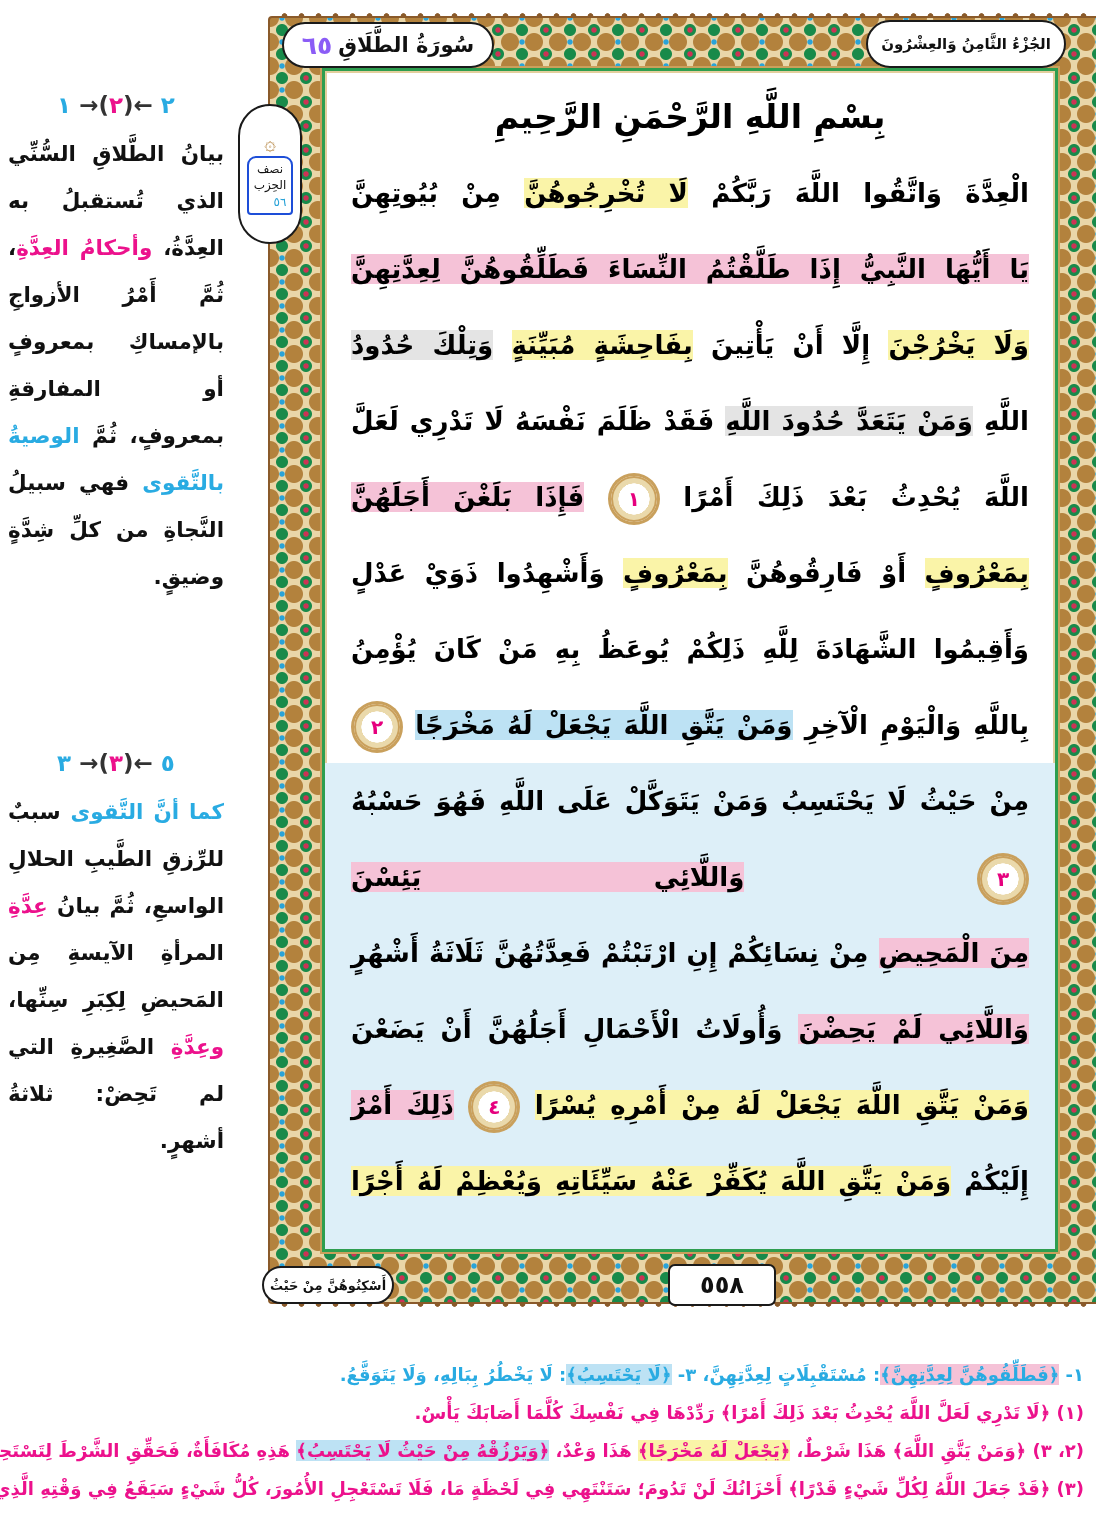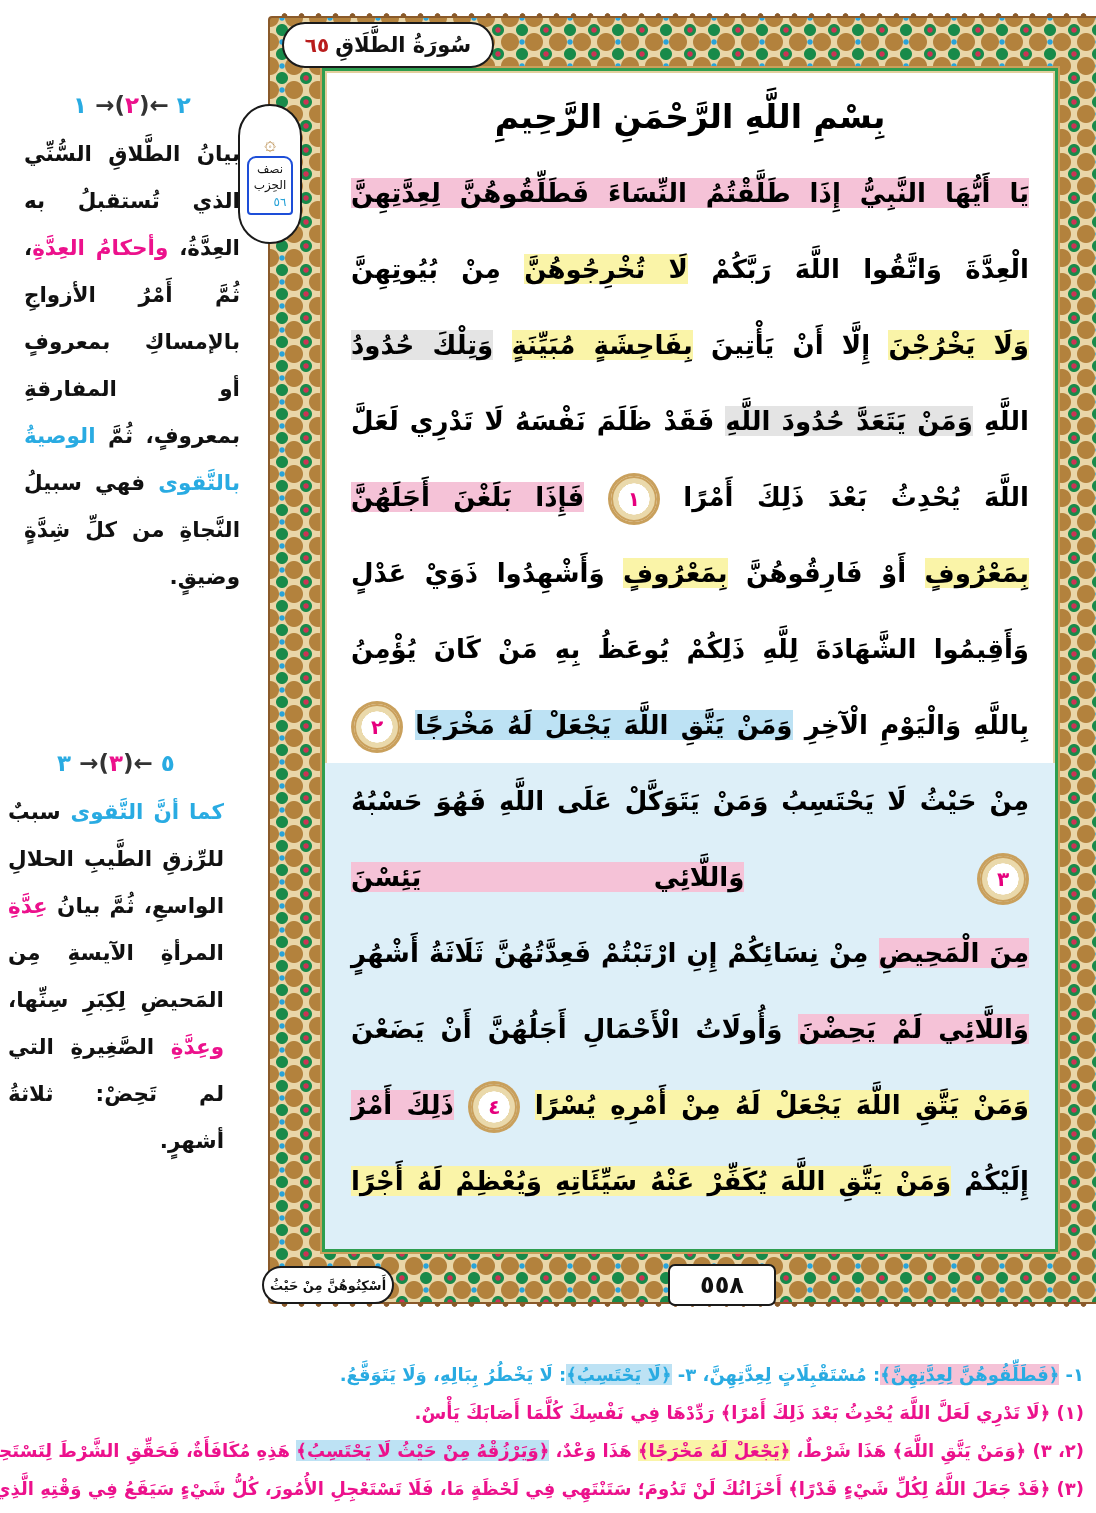--- a/index.html
+++ b/index.html
@@ -41,36 +41,36 @@
     border-radius:50%;border:2px solid #caa05c;vertical-align:middle;margin:0 3px;
     background:radial-gradient(circle,#fff 52%,#ead9ab 53% 72%,#fff 73%);
     box-shadow:0 0 0 3px #c9a05c;}
   .vnum{color:#e6007e;font-size:20px;font-weight:bold;line-height:1;}
 
   
   .cartouche{position:absolute;box-sizing:border-box;background:#fff;border:2px solid #1a1a1a;
     border-radius:24px;display:flex;align-items:center;justify-content:center;gap:6px;
     font-weight:bold;color:#111;z-index:5;}
   .surah-cartouche{left:282px;top:22px;width:212px;height:46px;font-size:21px;}
-  .surah-cartouche .num{color:#b91c1c;font-size:20px;}
+  .surah-cartouche .num{color:#8b5cf6;font-size:25px;}
   .juz-cartouche{left:866px;top:20px;width:200px;height:48px;font-size:15px;}
   .pagenum-cartouche{left:668px;top:1264px;width:108px;height:42px;font-size:24px;border-radius:7px;}
   .catchword-cartouche{left:262px;top:1266px;width:132px;height:38px;font-size:13px;border-radius:19px;}
 
   .hizb-pill{position:absolute;left:238px;top:104px;width:64px;height:140px;box-sizing:border-box;
     background:#fff;border:2px solid #1a1a1a;border-radius:32px;z-index:5;
     display:flex;flex-direction:column;align-items:center;justify-content:center;gap:3px;padding:6px 3px;}
   .hizb-orn{color:#b3823d;font-size:20px;line-height:1;}
   .hizb-box{border:2px solid #1d4ed8;border-radius:9px 9px 4px 4px;padding:3px 5px;text-align:center;
     font-size:12px;font-weight:normal;color:#111;line-height:1.35;}
   .hizb-box .num{color:#2aa3d8;display:block;text-align:right;}
 
   
   .note{position:absolute;width:216px;}
-  .note-1{left:24px;top:92px;}
+  .note-1{left:8px;top:92px;}
   .note-2{left:8px;top:750px;}
   .note-header{font-size:23px;font-weight:bold;text-align:center;margin-bottom:12px;color:#333;}
   .note-body{font-size:21.5px;font-weight:bold;line-height:47px;color:#111;
     text-align:justify;direction:rtl;}
   .c-blue{color:#29abe2;}
   .c-cyan{color:#29abe2;}
   .c-pink{color:#ec118c;}
   .c-dark{color:#333;}
   .c-black{color:#111;}
 
@@ -93,22 +93,22 @@
     <section class="note note-2">
       <div class="note-header" dir="ltr"><span class="c-blue">٥ </span><span class="c-dark">←(</span><span class="c-pink">٣</span><span class="c-dark">)→</span><span class="c-blue"> ٣</span></div>
       <div class="note-body"><span class="c-cyan">كما أنَّ التَّقوى</span><span class="c-black"> سببٌ للرِّزقِ الطَّيبِ الحلالِ الواسعِ، ثُمَّ بيانُ </span><span class="c-pink">عِدَّةِ</span><span class="c-black"> المرأةِ الآيسةِ مِن المَحيضِ لِكِبَرِ سِنِّها، </span><span class="c-pink">وعِدَّةِ</span><span class="c-black"> الصَّغِيرةِ التي لم تَحِضْ: ثلاثةُ أشهرٍ.</span></div>
     </section>
   </aside>
 
   <div class="frame">
     <div class="frame-inner">
       <div class="basmala">بِسْمِ اللَّهِ الرَّحْمَنِ الرَّحِيمِ</div>
       <div class="qlines">
+          <div class="qline"><span>الْعِدَّةَ وَاتَّقُوا اللَّهَ رَبَّكُمْ </span><span class="h-yellow">لَا تُخْرِجُوهُنَّ</span><span> مِنْ بُيُوتِهِنَّ</span></div>
           <div class="qline"><span class="h-pink">يَا أَيُّهَا النَّبِيُّ إِذَا طَلَّقْتُمُ النِّسَاءَ فَطَلِّقُوهُنَّ لِعِدَّتِهِنَّ</span></div>
-          <div class="qline"><span>الْعِدَّةَ وَاتَّقُوا اللَّهَ رَبَّكُمْ </span><span class="h-yellow">لَا تُخْرِجُوهُنَّ</span><span> مِنْ بُيُوتِهِنَّ</span></div>
           <div class="qline"><span class="h-yellow">وَلَا يَخْرُجْنَ</span><span> إِلَّا أَنْ يَأْتِينَ </span><span class="h-yellow">بِفَاحِشَةٍ مُبَيِّنَةٍ</span><span> </span><span class="h-grey">وَتِلْكَ حُدُودُ</span></div>
           <div class="qline"><span>اللَّهِ </span><span class="h-grey">وَمَنْ يَتَعَدَّ حُدُودَ اللَّهِ</span><span> فَقَدْ ظَلَمَ نَفْسَهُ لَا تَدْرِي لَعَلَّ</span></div>
           <div class="qline"><span>اللَّهَ يُحْدِثُ بَعْدَ ذَلِكَ أَمْرًا </span><span class="vmark">
               <span class="vnum">١</span>
             </span><span> </span><span class="h-pink">فَإِذَا بَلَغْنَ أَجَلَهُنَّ</span></div>
           <div class="qline"><span class="h-yellow">بِمَعْرُوفٍ</span><span> أَوْ فَارِقُوهُنَّ </span><span class="h-yellow">بِمَعْرُوفٍ</span><span> وَأَشْهِدُوا ذَوَيْ عَدْلٍ مِنْكُمْ</span></div>
           <div class="qline"><span>وَأَقِيمُوا الشَّهَادَةَ لِلَّهِ ذَلِكُمْ يُوعَظُ بِهِ مَنْ كَانَ يُؤْمِنُ</span></div>
           <div class="qline"><span>بِاللَّهِ وَالْيَوْمِ الْآخِرِ </span><span class="h-blue">وَمَنْ يَتَّقِ اللَّهَ يَجْعَلْ لَهُ مَخْرَجًا</span><span> </span><span class="vmark">
               <span class="vnum">٢</span>
             </span><span> </span></div>
@@ -124,20 +124,23 @@
           <div class="qline bg-blue"><span>إِلَيْكُمْ </span><span class="h-yellow">وَمَنْ يَتَّقِ اللَّهَ يُكَفِّرْ عَنْهُ سَيِّئَاتِهِ وَيُعْظِمْ لَهُ أَجْرًا</span><span> </span></div>
           <div class="qline bg-blue spacer"></div>
         </div>
     </div>
   </div>
 
   <div class="cartouche surah-cartouche">
     <span>سُورَةُ الطَّلَاقِ</span>
     <span class="num">٦٥</span>
   </div>
+  <div class="cartouche juz-cartouche">
+    <span>الجُزْءُ الثَّامِنُ وَالعِشْرُونَ</span>
+  </div>
 
   <div class="hizb-pill">
     <span class="hizb-orn">۞</span>
     <div class="hizb-box">
       <span>نصف</span><br>
       <span>الحِزب</span>
       <span class="num">٥٦</span>
     </div>
   </div>
 

